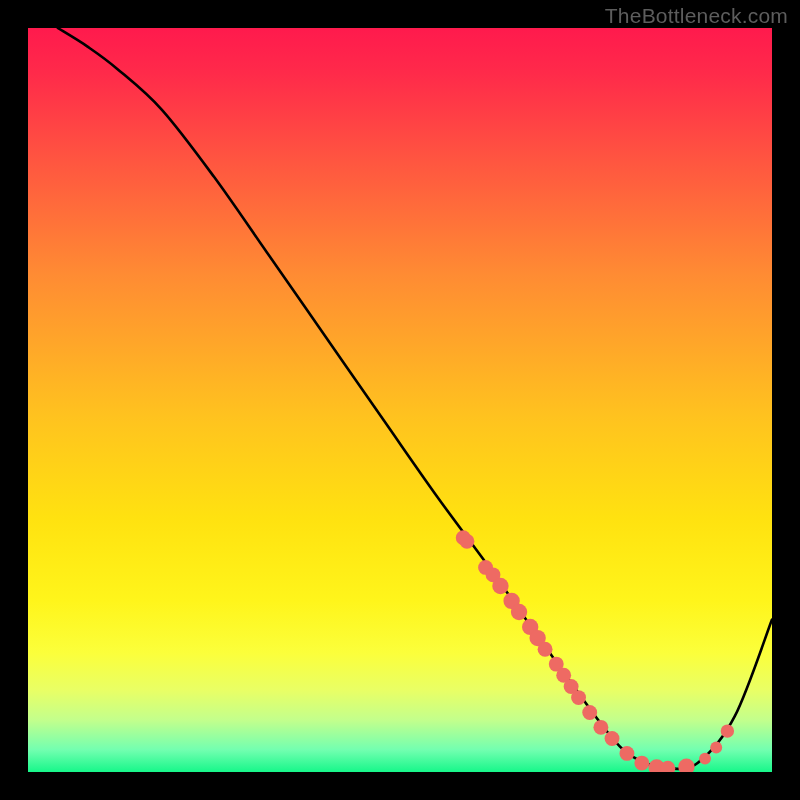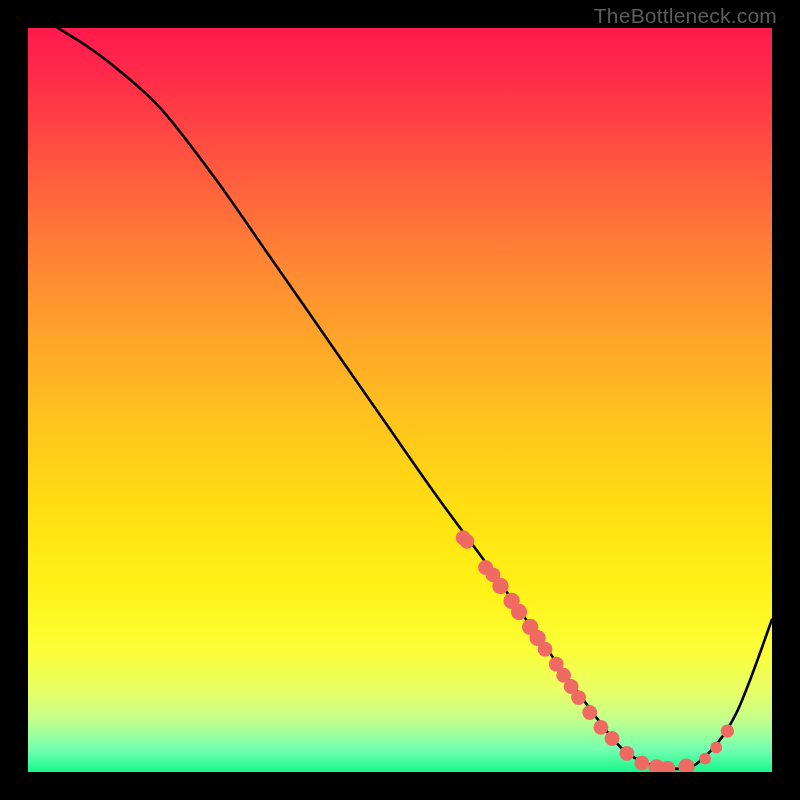--- a/index.html
+++ b/index.html
@@ -50,21 +50,21 @@
   .svg-layer {
     position: absolute;
     left: 0;
     top: 0;
     width: 100%;
     height: 100%;
   }
   .watermark {
     position: absolute;
     top: 4px;
-    right: 23px;
+    right: 12px;
     color: #5d5d5d;
     font-size: 21px;
     font-weight: 500;
     letter-spacing: 0.2px;
   }
 </style>
 </head>
 <body>
 
 <div class="outer">

